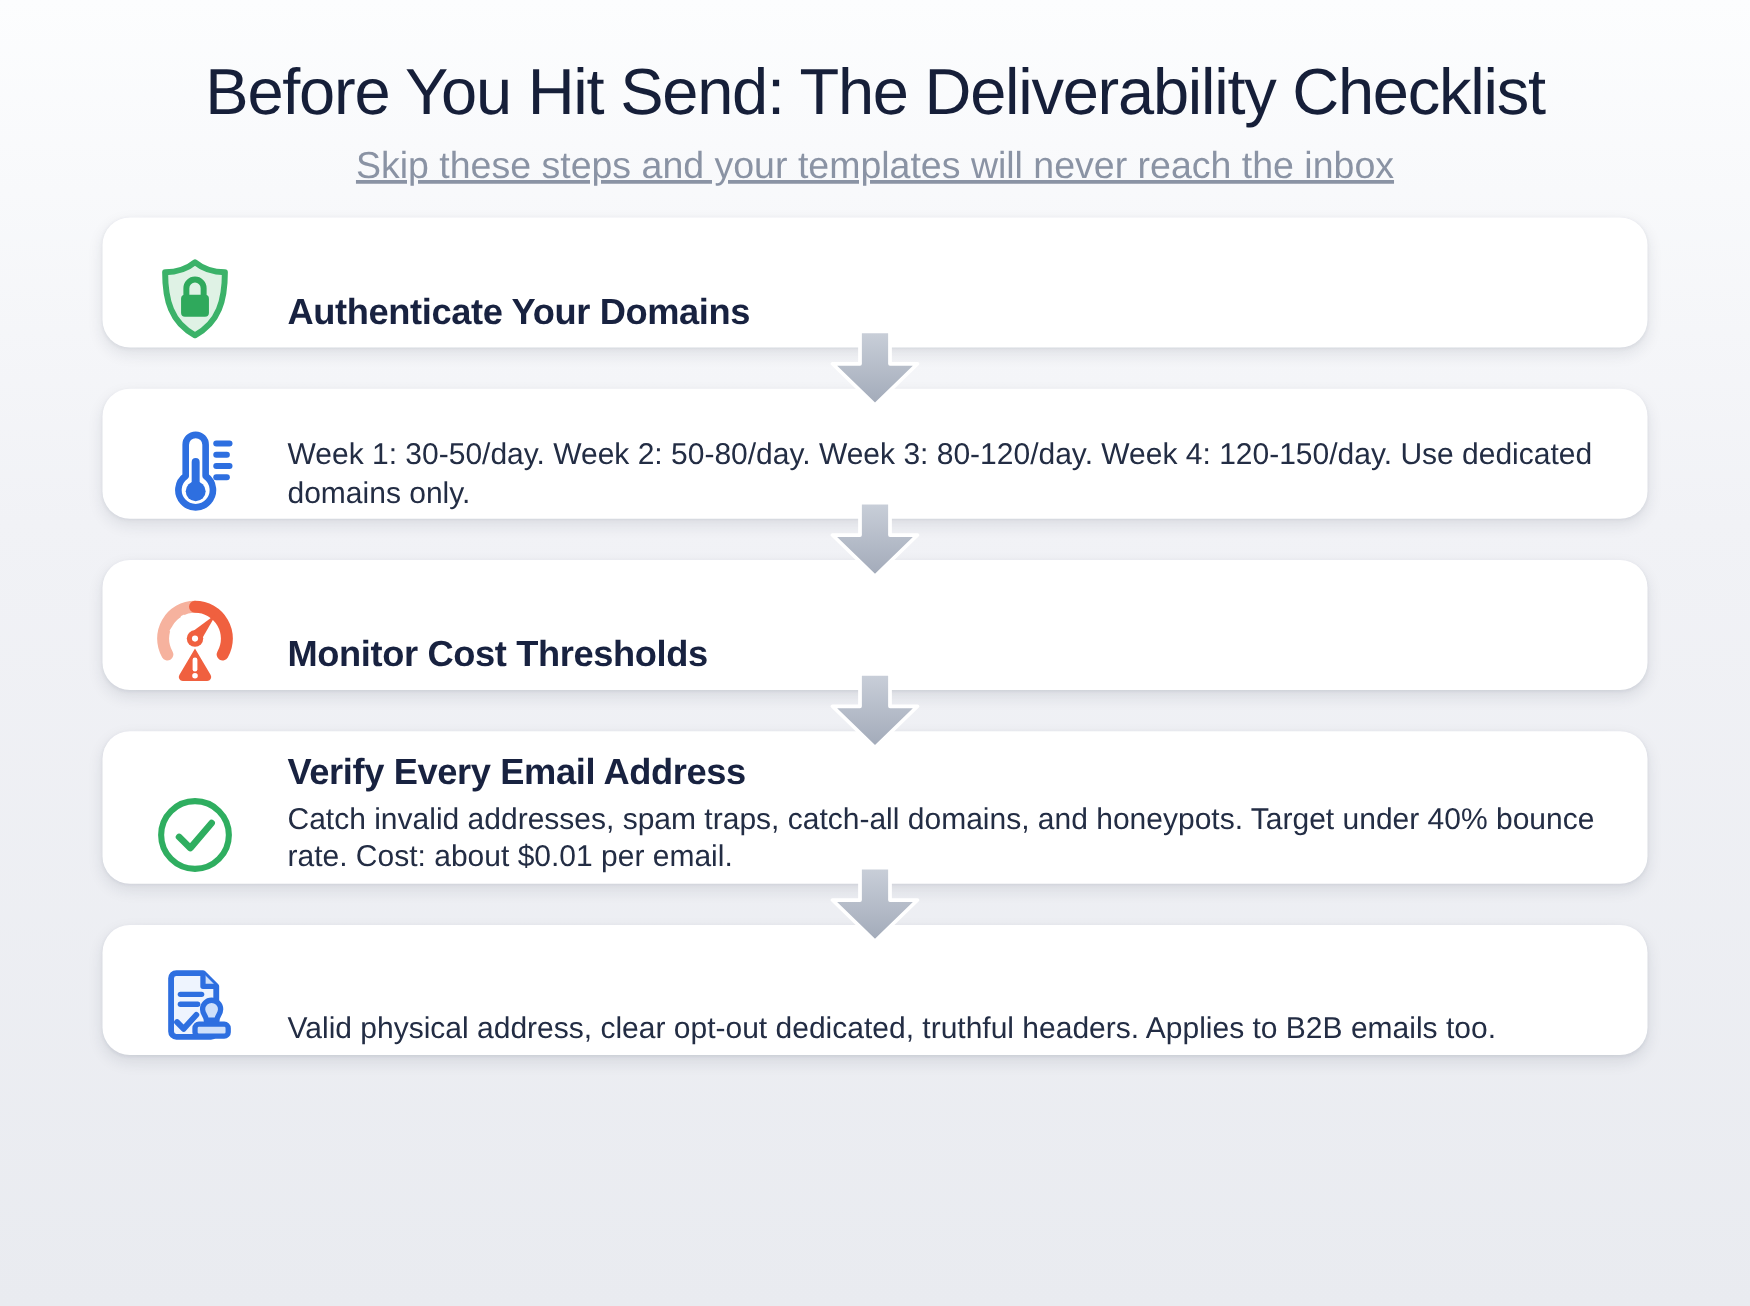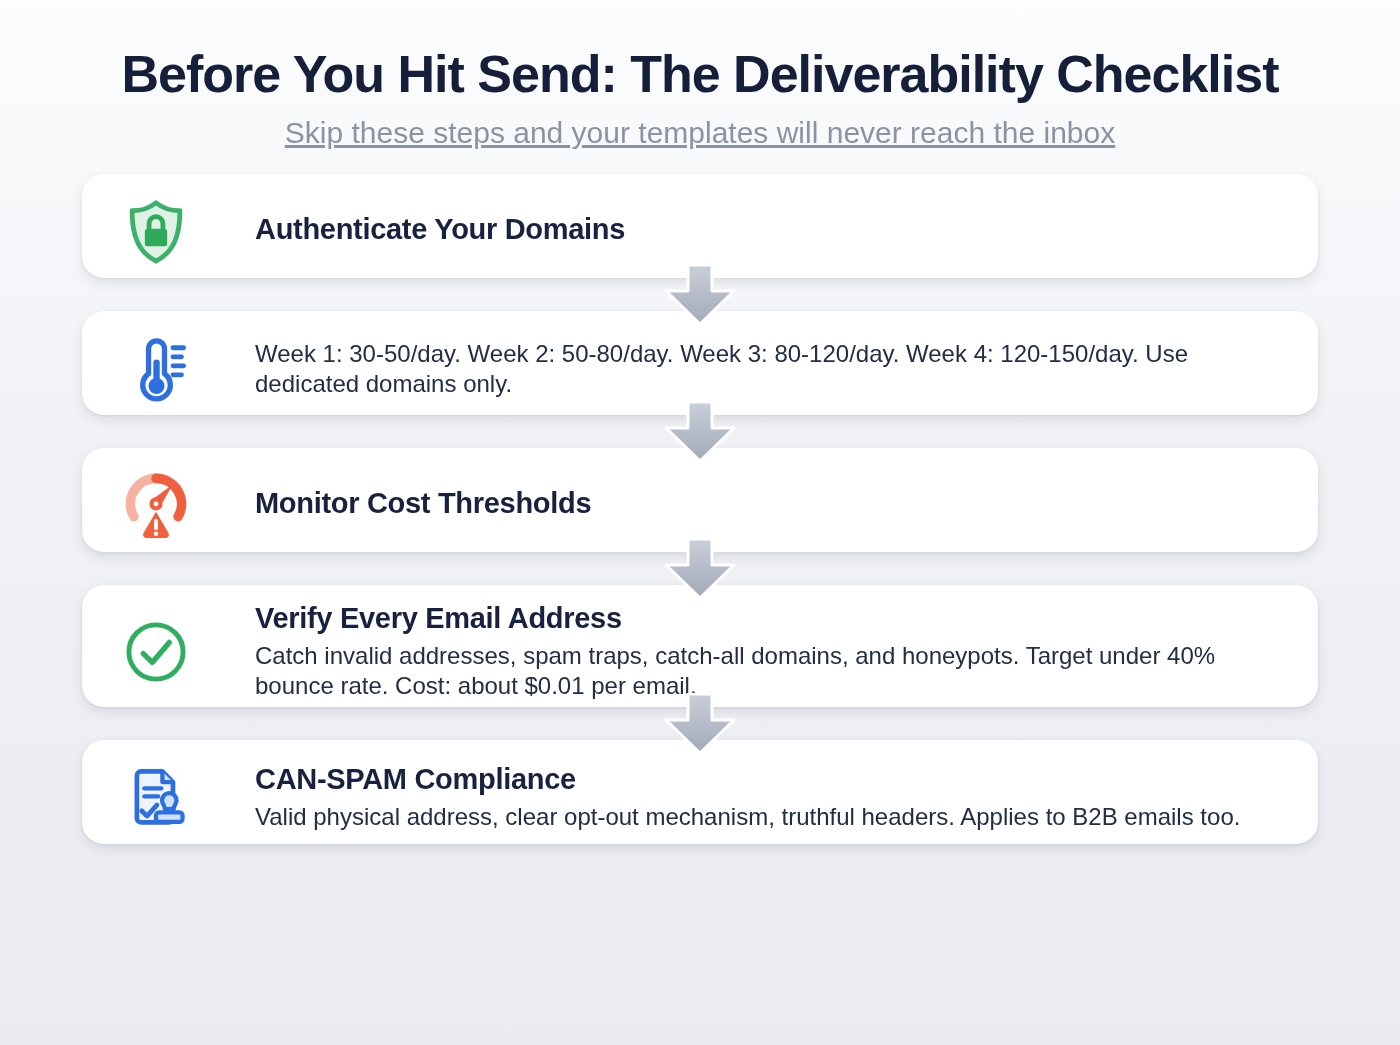--- a/index.html
+++ b/index.html
@@ -9,33 +9,33 @@
     font-family: "Liberation Sans", sans-serif;
     background: #eef0f4;
   }
   .page {
     position: relative; width: 1400px; height: 1045px;
     background: linear-gradient(180deg, #fcfdfe 0%, #f1f2f6 40%, #e9ebf0 100%);
   }
   
   .header { text-align: center; padding-top: 44px; }
   .page-title {
-    margin: 0; font-size: 52px; font-weight: bold; letter-spacing: -1px;
+    margin: 0; font-size: 52px; font-weight: normal; letter-spacing: -1px;
     color: #161f39;
   }
   .page-subtitle {
     margin: 12px 0 0; font-size: 30px; font-weight: 400; color: #8a93a4; text-decoration: underline;
   }
   
   .flow { width: 1236px; margin: 24px auto 0; }
   .step-card {
-    position: relative; display: flex; align-items: center;
+    position: relative; display: flex; align-items: flex-end;
     background: #ffffff; border-radius: 22px;
     box-shadow: 0 5px 12px rgba(25, 35, 60, 0.10), 0 1px 3px rgba(25,35,60,0.06);
-    padding: 17px 28px 5px 0; min-height: 104px; gap: 25px;
+    padding: 17px 28px 5px 0; min-height: 104px;
   }
   .step-card::before {
     content: ""; position: absolute; z-index: -1;
     left: -14px; top: 4px; bottom: 4px; width: 64px; border-radius: 24px;
   }
   .step-card.green::before  { background: #2fad5f; }
   .step-card.blue::before   { background: #2e6fe0; }
   .step-card.orange::before { background: #f0603f; }
   .icon-col {
     width: 148px; min-width: 148px; display: flex;
@@ -198,21 +198,20 @@
               <line x1="21" y1="23" x2="37" y2="23"></line>
               <line x1="21" y1="30.5" x2="34" y2="30.5"></line>
             </g>
             <path d="M18.5 44 l5 5 l9.5 -10.5" fill="none" stroke="#2e6fe0" stroke-width="4.4" stroke-linecap="round" stroke-linejoin="round"></path>
             <path d="M44.5 27.5 a6.8 6.8 0 0 1 6.8 6.8 c0 3.6 -2.8 5 -2.8 8.2 h-8 c0 -3.2 -2.8 -4.6 -2.8 -8.2 a6.8 6.8 0 0 1 6.8 -6.8 Z" fill="#cfe0fa" stroke="#2e6fe0" stroke-width="4" stroke-linejoin="round"></path>
             <rect x="32" y="45.5" width="25" height="9" rx="3" fill="#cfe0fa" stroke="#2e6fe0" stroke-width="4"></rect>
           </svg>
         </span>
       </div>
       <div class="text-col">
-        <h2 class="step-title">CAN-SPAM Compliance</h2>
-        <p class="step-desc">Valid physical address, clear opt-out mechanism, truthful headers. Applies to B2B emails too.</p>
+        <p class="step-desc">Valid physical address, clear opt-out dedicated, truthful headers. Applies to B2B emails too.</p>
       </div>
     </div>
 
   </div>
 
 
 </div>
 
 </body></html>

